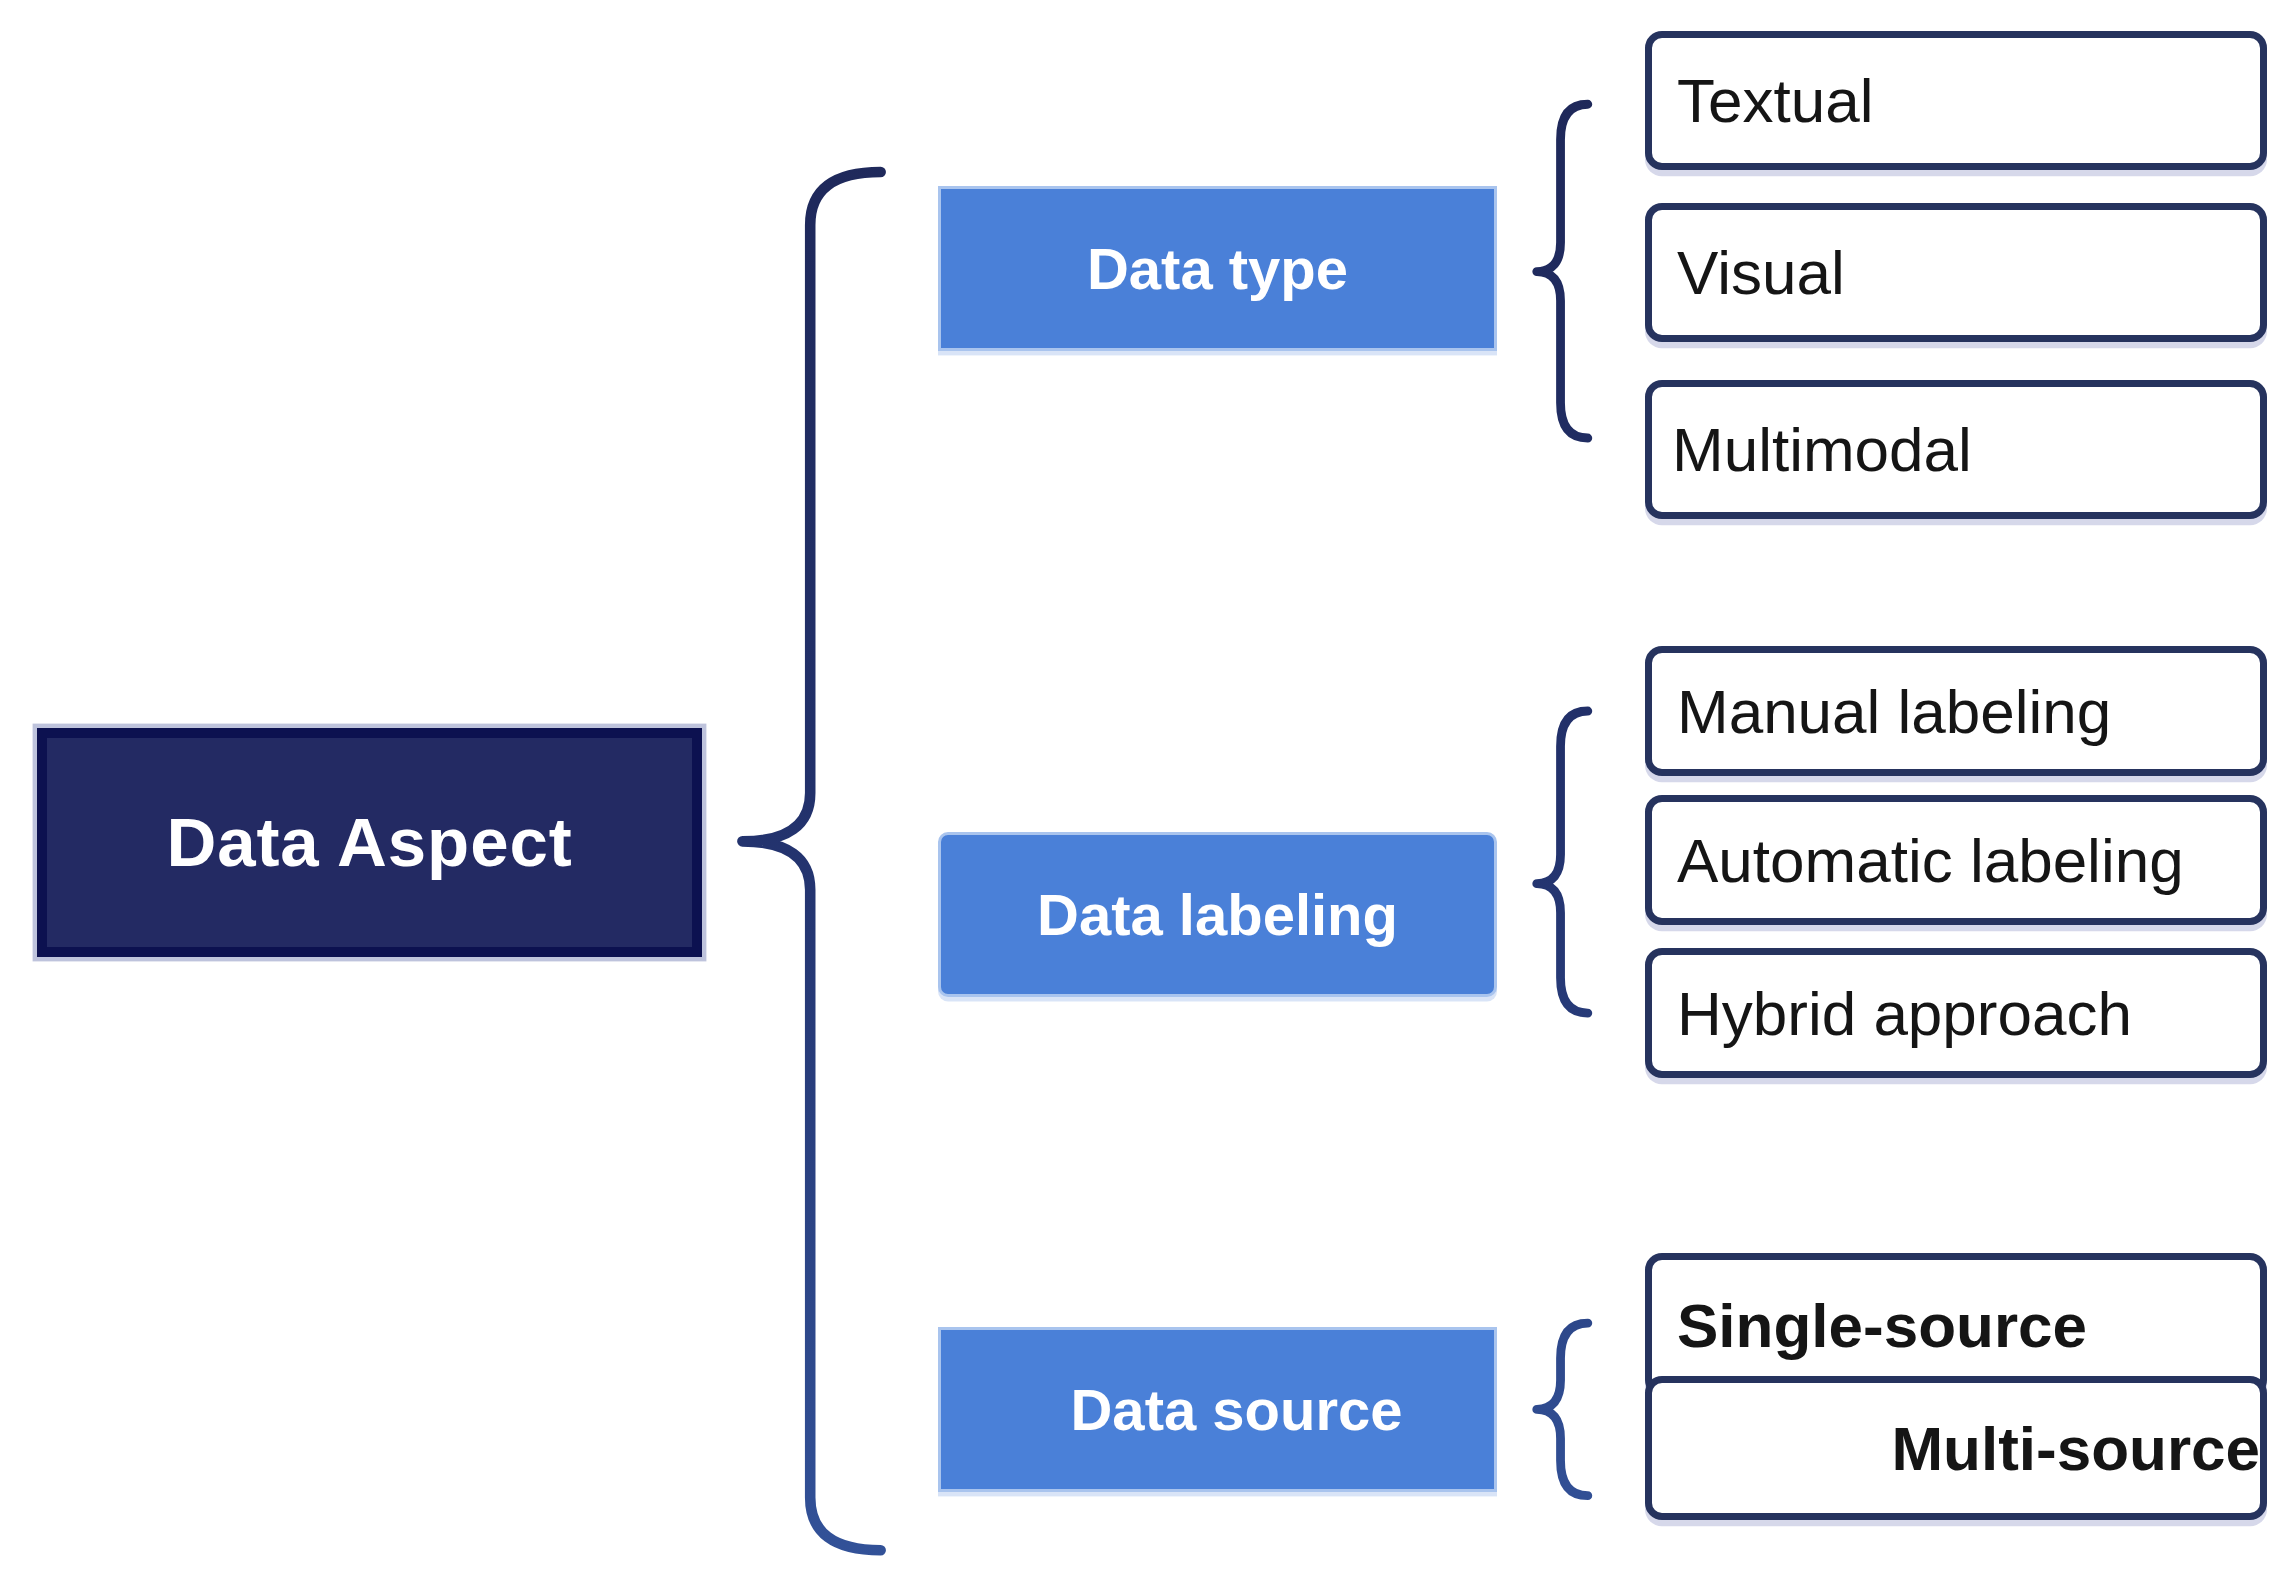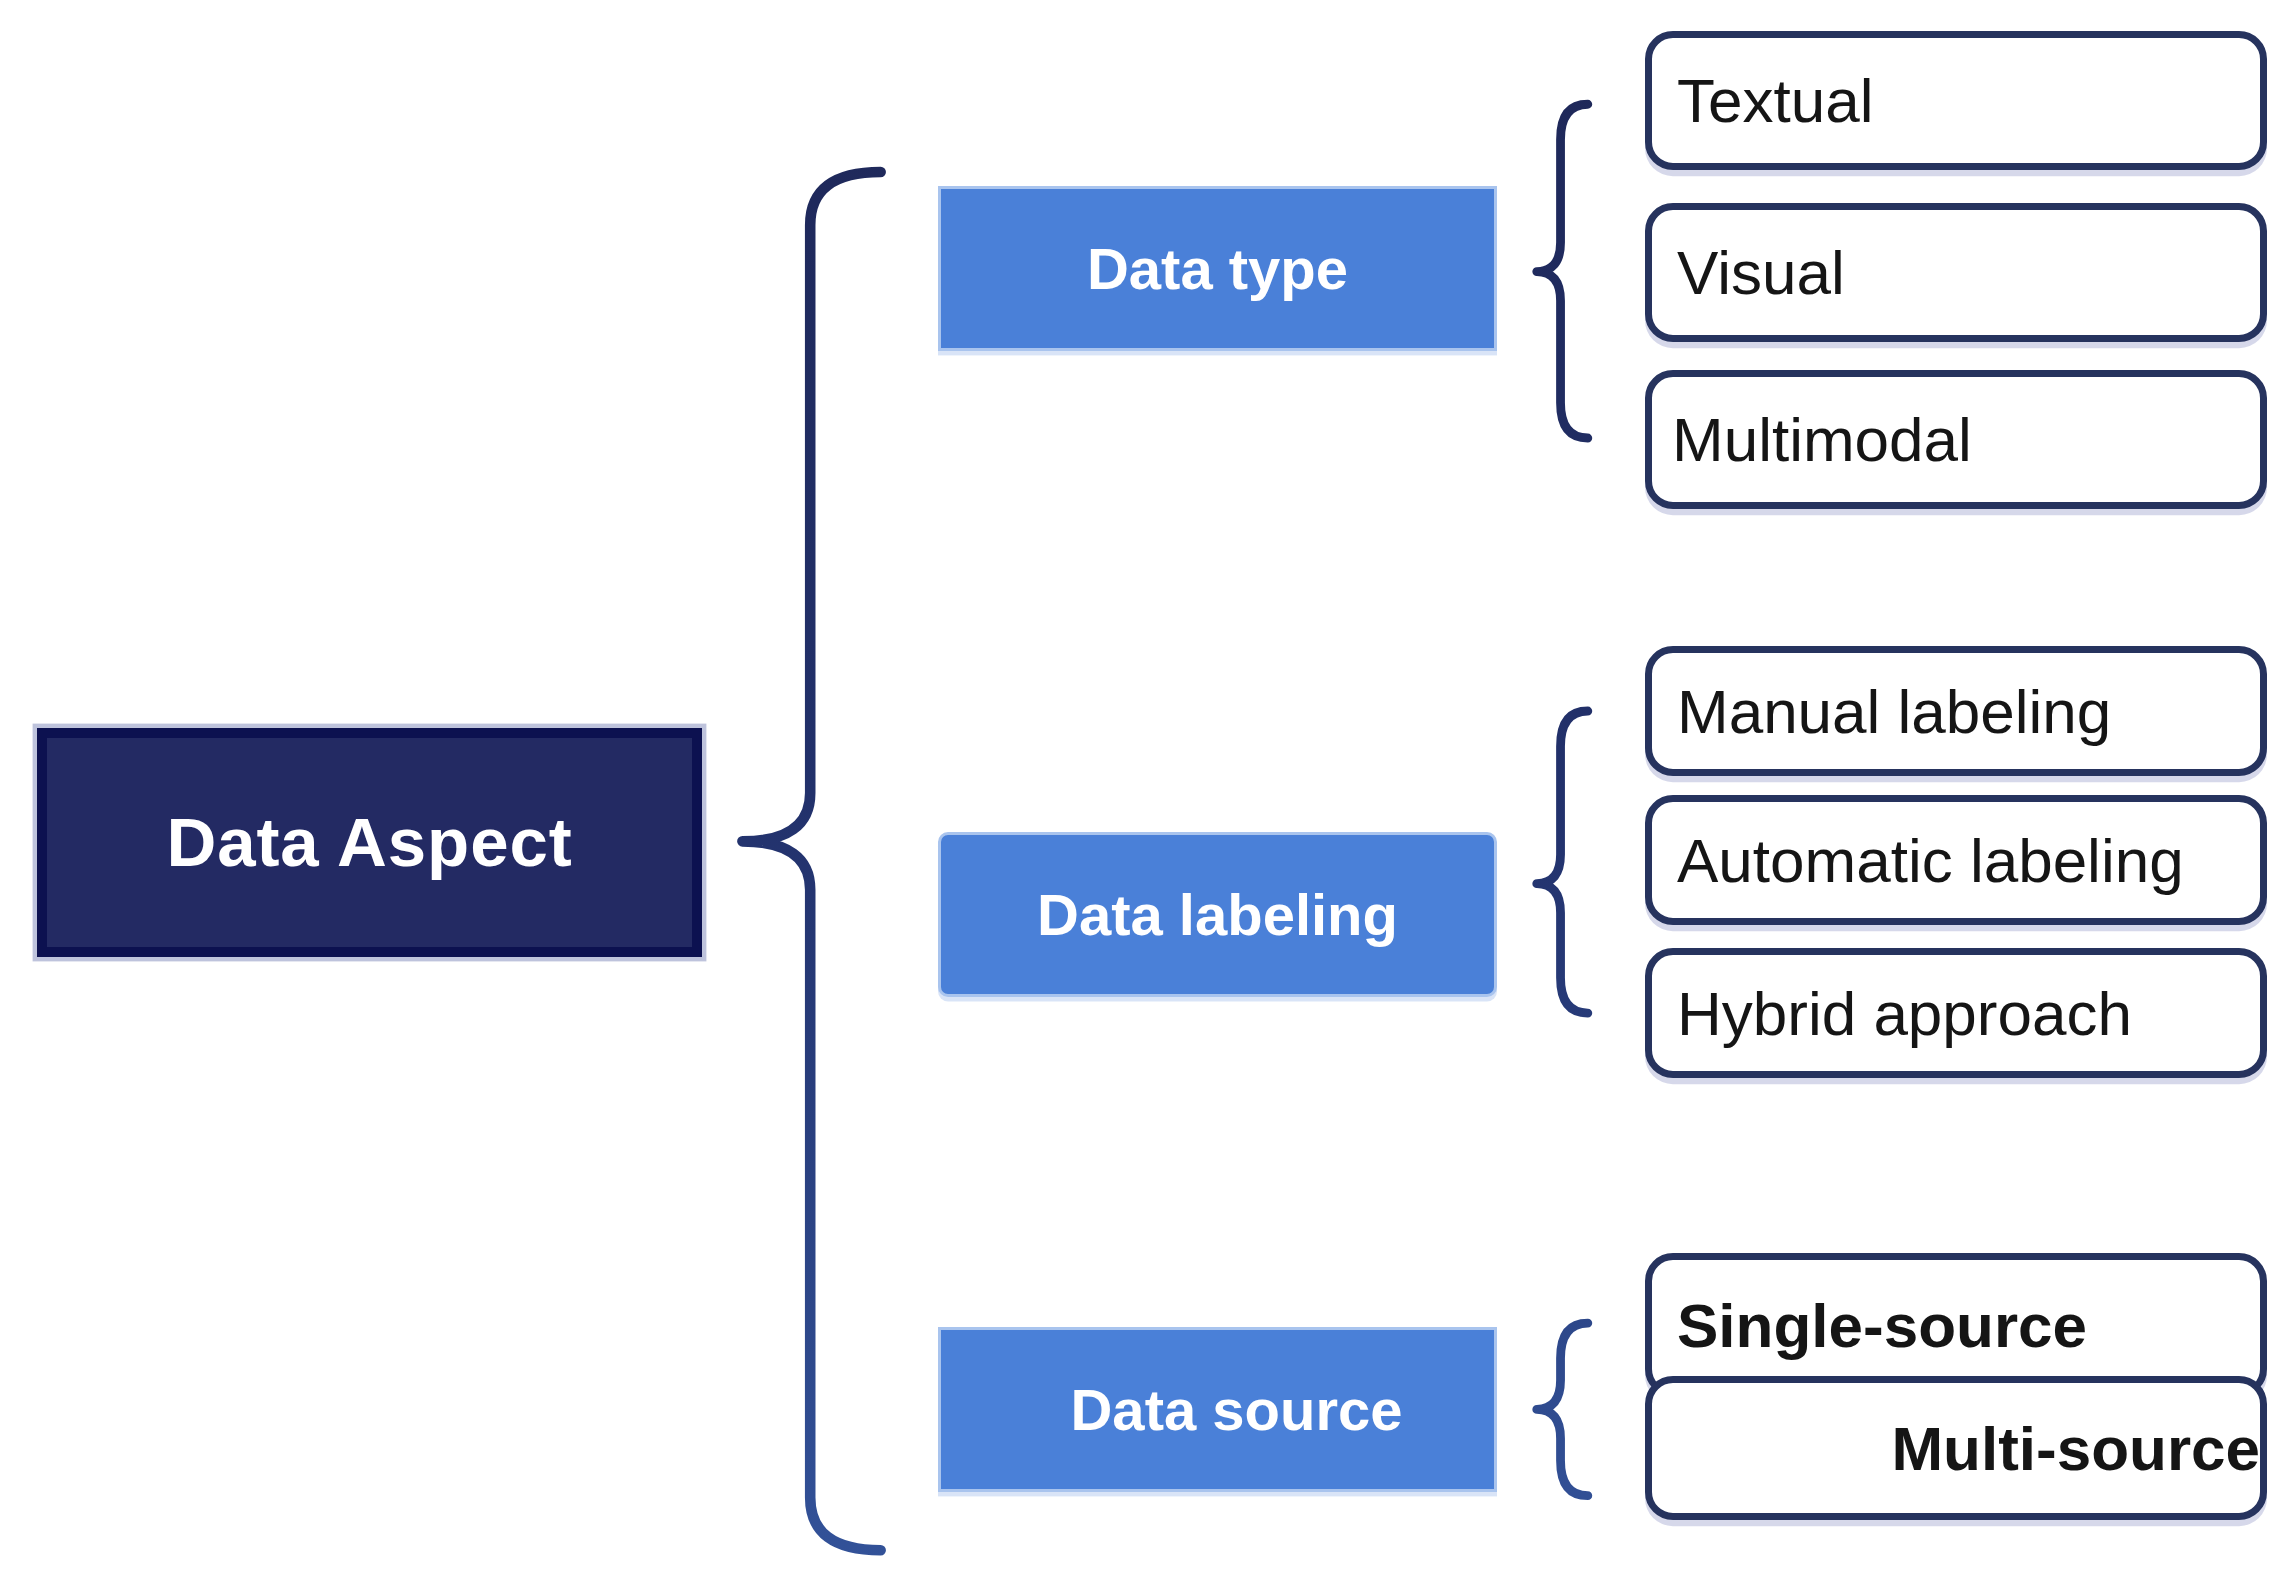--- a/index.html
+++ b/index.html
@@ -49,35 +49,35 @@
     font-size:58px;font-weight:bold;
     white-space:nowrap;
   }
   .cat-type{top:186px;}
   .cat-labeling{top:832px;border-radius:10px;}
   .cat-source{top:1327px;padding-left:38px;}
   .leaf-node{
     left:1645px;width:622px;
     background:var(--leaf_fill);
     border:7px solid var(--leaf_border);
-    border-radius:28px;
+    border-radius:17px;
     box-shadow:0 6.2px 0 rgba(186,190,220,0.6);
     padding-left:25px;
   }
   .leaf-node .lbl{
     color:var(--leaf_text);
     font-size:62px;
     white-space:nowrap;
   }
   .g1{height:139px;}
   .g2{height:130px;}
   .g3{height:144px;font-weight:bold;}
   .leaf-textual{top:31px;}
   .leaf-visual{top:203px;}
-  .leaf-multimodal{top:370px;padding-left:20px;}
+  .leaf-multimodal{top:380px;padding-left:20px;}
   .leaf-manual{top:646px;}
   .leaf-automatic{top:795px;text-align:right;}
   .leaf-hybrid{top:948px;}
   .leaf-single{top:1253px;}
   .leaf-multi{top:1376px;justify-content:flex-end;}
   svg.brace-layer{position:absolute;left:0;top:0;width:2295px;height:1592px;pointer-events:none;}
   .brace{fill:none;stroke:url(#braceGrad);stroke-linecap:round;stroke-linejoin:round;}
   .brace-big{stroke-width:12px;}
   .brace-small{stroke-width:10px;}
 </style>

